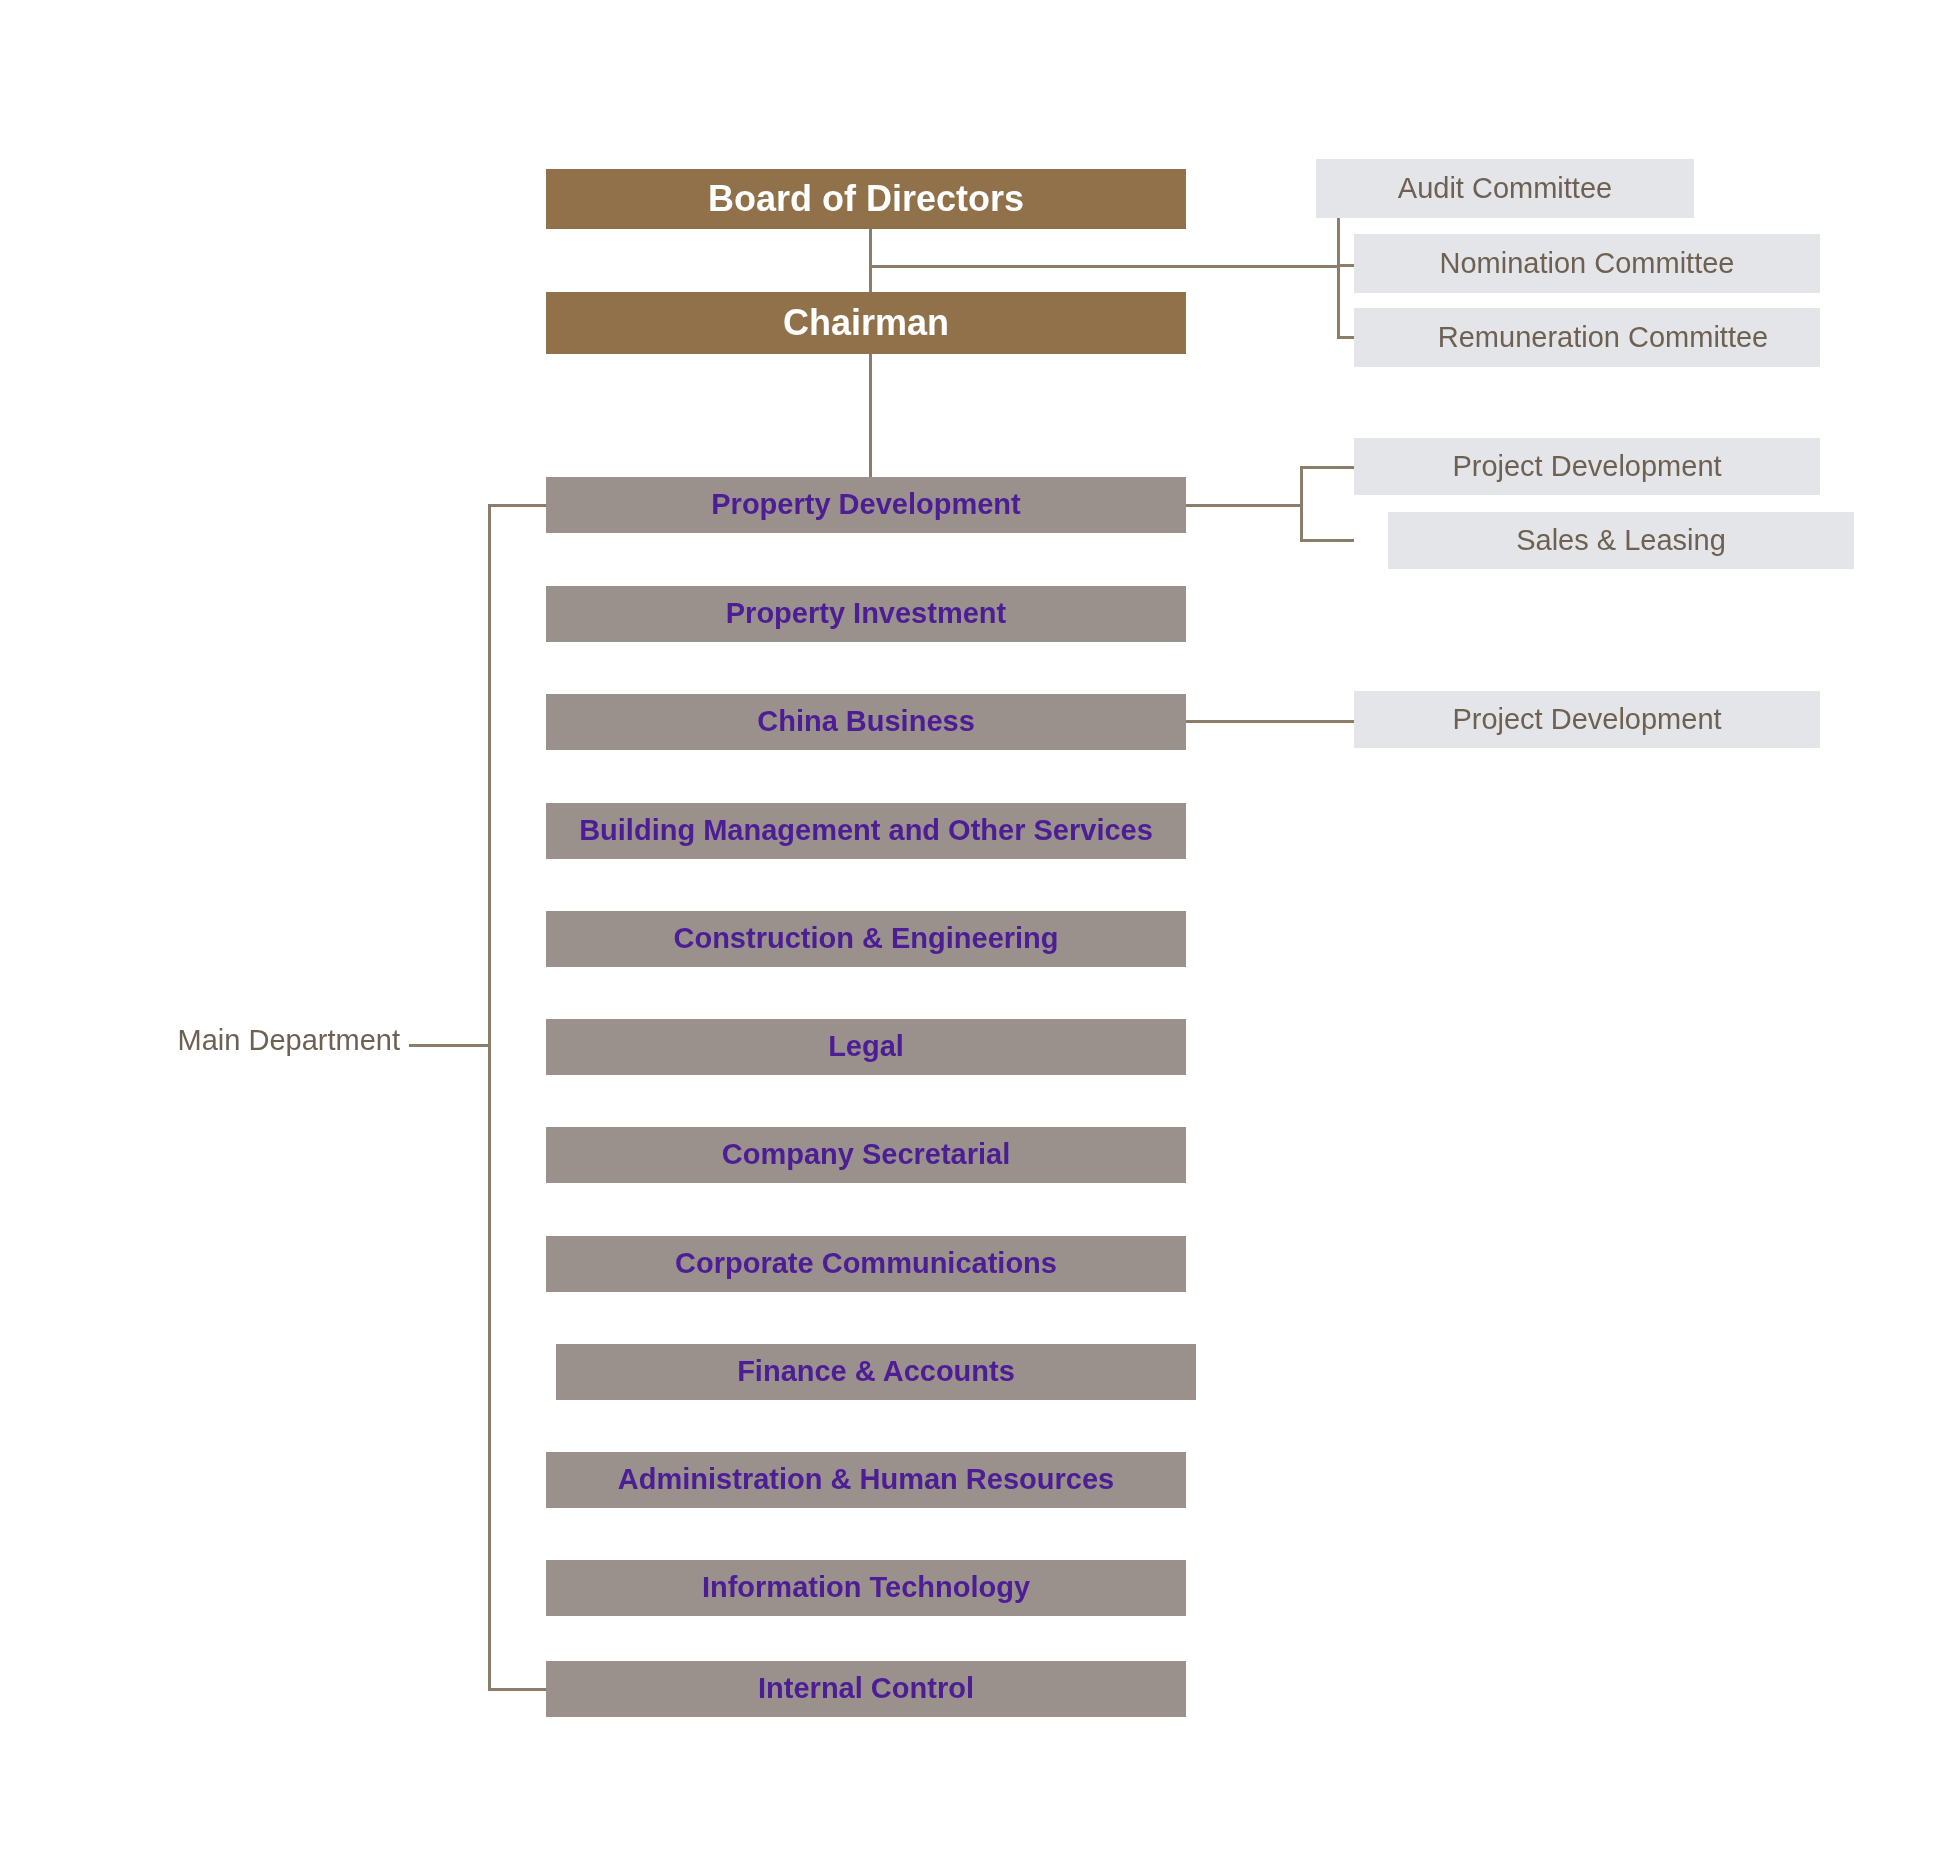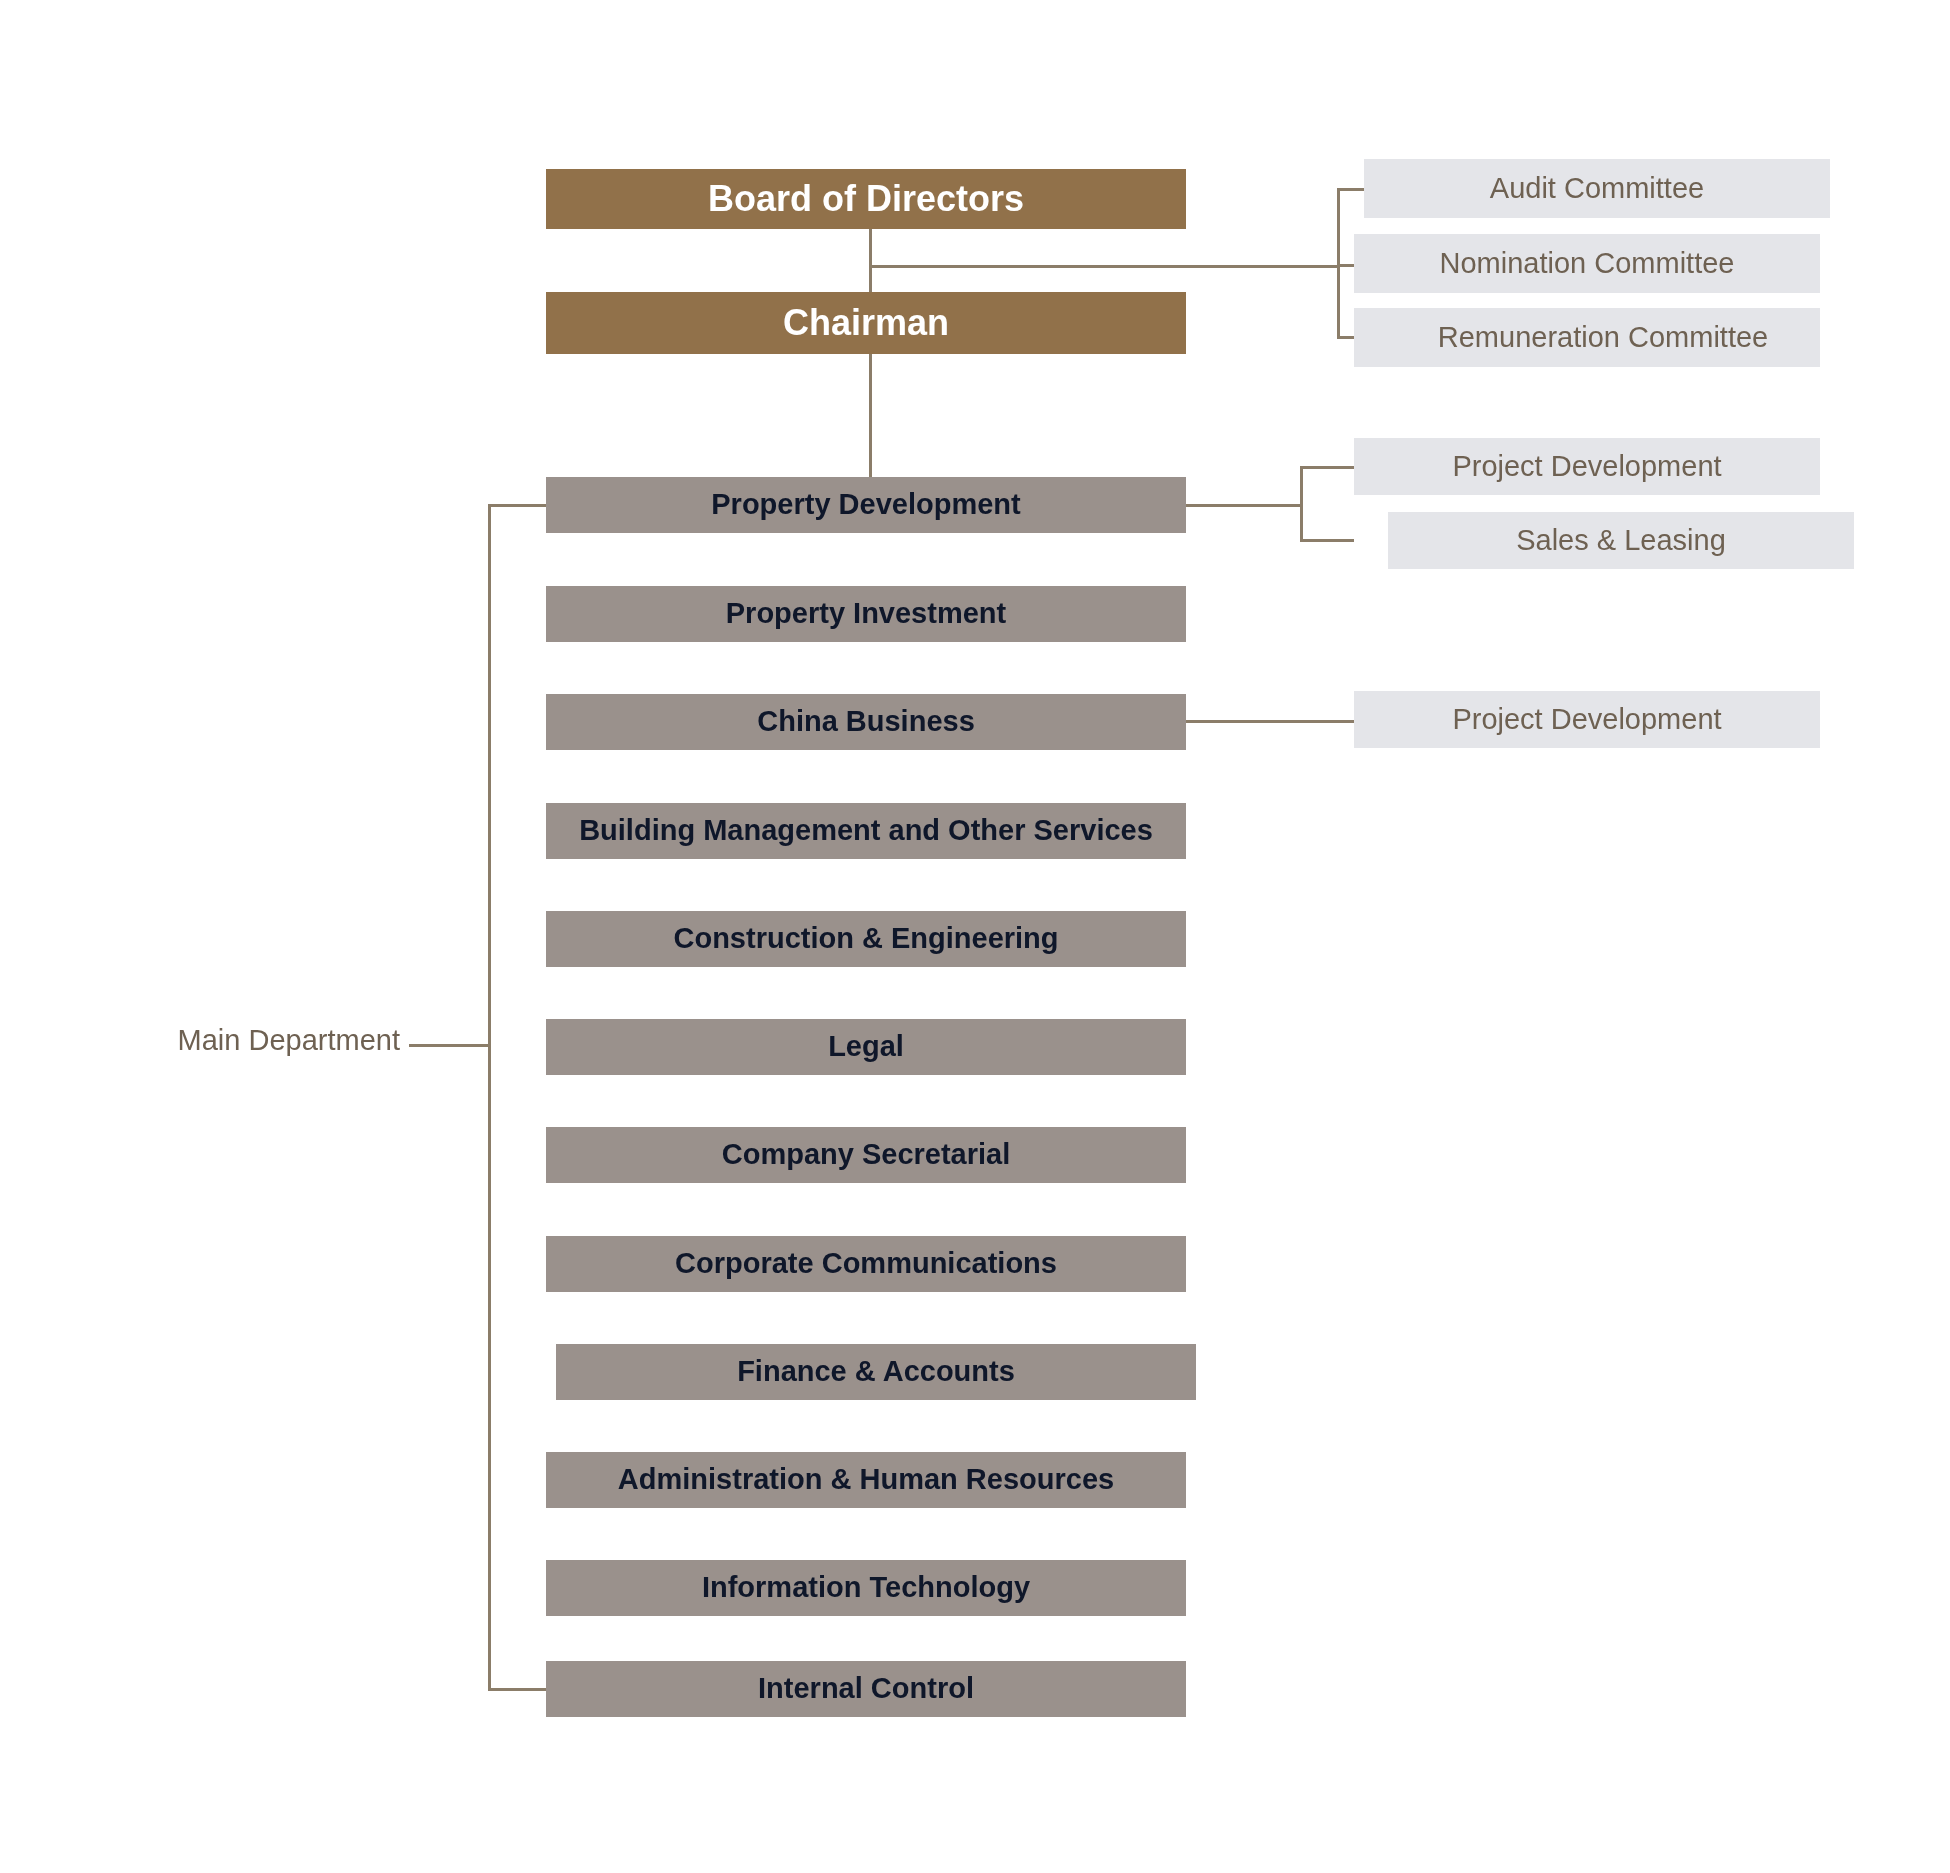--- a/index.html
+++ b/index.html
@@ -30,21 +30,21 @@
     white-space: nowrap;
   }
   .node.exec {
     background: #91714A;
     color: #ffffff;
     font-size: 36px;
     font-weight: bold;
   }
   .node.dept {
     background: #9A918C;
-    color: #0f172a;
+    color: #4c1d95;
     font-size: 29px;
     font-weight: bold;
   }
   .node.sub {
     background: #E4E5E9;
     color: #6E6152;
     font-size: 29px;
     font-weight: normal;
   }
 
@@ -100,21 +100,21 @@
   <div class="line h" style="left:1186px; top:720px; width:168px;"></div>
 
   <div class="node exec" style="left:546px; top:169px; width:640px; height:60px;">
     <span>Board of Directors</span>
   </div>
 
   <div class="node exec" style="left:546px; top:292px; width:640px; height:62px;">
     <span>Chairman</span>
   </div>
 
-  <div class="node sub" style="left:1364px; top:159px; width:466px; height:59px;">
+  <div class="node sub" style="left:1316px; top:159px; width:378px; height:59px;">
     <span>Audit Committee</span>
   </div>
   <div class="node sub" style="left:1354px; top:234px; width:466px; height:59px;">
     <span>Nomination Committee</span>
   </div>
   <div class="node sub" style="left:1354px; top:308px; width:466px; height:59px;padding-left:32px;">
     <span>Remuneration Committee</span>
   </div>
 
   <div class="side-label" style="left:98px; top:1024px; width:302px;">Main Department</div>

